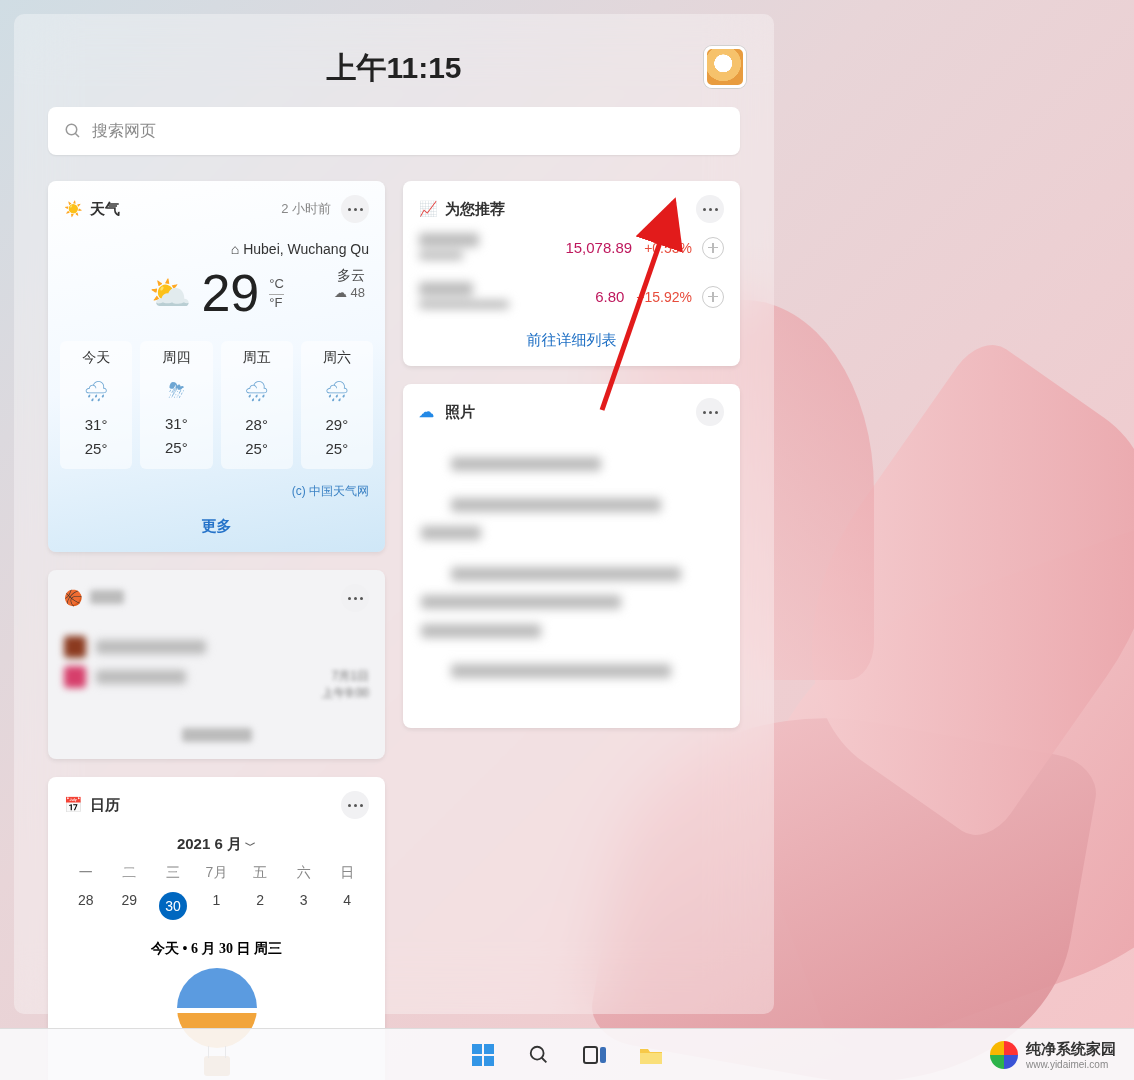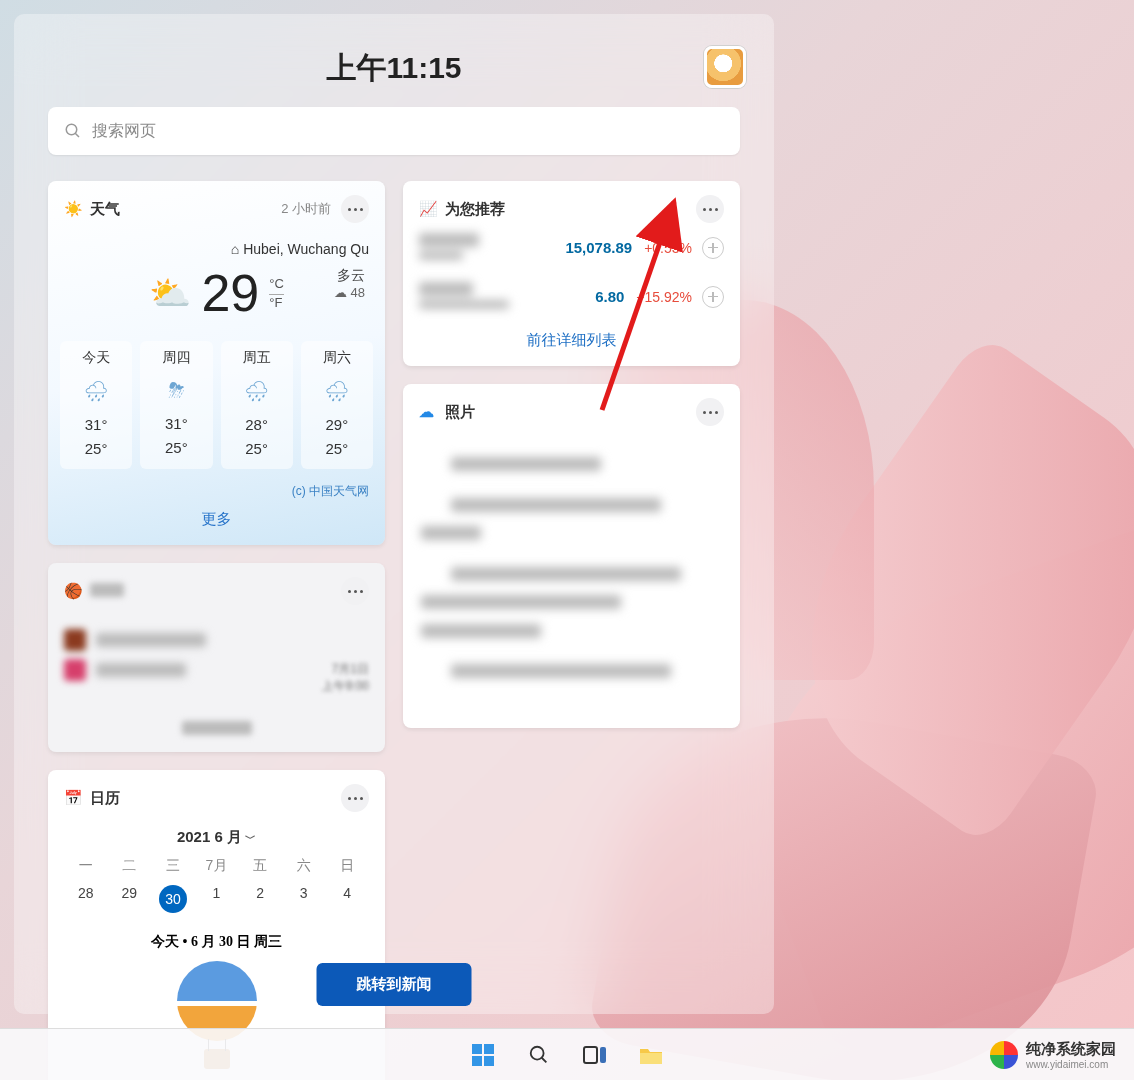--- a/index.html
+++ b/index.html
@@ -52,21 +52,21 @@
 .unit{ font-size:13px; color:#555; line-height:1.2; display:flex; flex-direction:column;}
 .unit span:first-child{ border-bottom:1px solid #aaa; padding-bottom:2px;}
 .cond{ position:absolute; right:4px; top:4px; text-align:right; font-size:14px; color:#444;}
 .cond .h{ font-size:13px; color:#666;}
 .forecast{ display:flex; gap:8px; margin:18px -4px 6px;}
 .fday{ flex:1; text-align:center; background:rgba(255,255,255,.55); border-radius:6px; padding:8px 0; font-size:14px; color:#333;}
 .fday .d{ font-size:14px; margin-bottom:12px;}
 .fday .wi{ font-size:20px; margin:4px 0 10px; color:#6ea6d3;}
 .fday .t{ font-size:15px; line-height:1.6;}
 .src{ text-align:right; font-size:12px; color:#3b82c4; margin-top:14px;}
-.more-link{ text-align:center; font-size:15px; color:#2673c9; margin:10px 0 2px; cursor:pointer;}
+.more-link{ text-align:center; font-size:15px; color:#2673c9; margin:17px 0 2px; cursor:pointer;font-weight:bold;}
 
 
 .nba-card{ background:#f3f3f5; }
 .nba-card .card-head{ color:#999;}
 .nba-body{ filter:blur(3.5px); padding:16px 0;}
 .nba-row{ display:flex; align-items:center; gap:10px; margin:8px 0; font-size:15px; color:#444;}
 .nba-row .chip{ width:22px;height:22px;border-radius:4px;}
 .nba-row:nth-child(1) .chip{background:#8b3a1f;}
 .nba-row:nth-child(2) .chip{background:#d63f6b;}
 .nba-meta{ text-align:right; font-size:12px; color:#666; margin-top:-44px;}
@@ -83,21 +83,21 @@
 .balloon{ width:90px;height:120px; margin:4px auto; position:relative;}
 .balloon .top{width:80px;height:80px;border-radius:50%;background:linear-gradient(180deg,#5b9be0 50%,#fff 50%,#fff 56%,#f2a53c 56%);margin:0 auto;}
 .balloon .bask{width:26px;height:20px;background:#c78b4a;margin:8px auto 0;border-radius:3px;position:relative;}
 .balloon .bask::before,.balloon .bask::after{content:"";position:absolute;top:-10px;width:1px;height:12px;background:#555;}
 .balloon .bask::before{left:4px;} .balloon .bask::after{right:4px;}
 
 
 .stock-row{ display:flex; align-items:center; padding:10px 0; font-size:15px;}
 .stock-row .nm{ filter:blur(4px); color:#555; width:110px;}
 .stock-row .nm small{ display:block; font-size:11px;}
-.stock-row .val{ margin-left:auto; color:#0369a1; font-weight:700;}
+.stock-row .val{ margin-left:auto; color:#be185d; font-weight:400;}
 .stock-row .chg{ color:#e74c3c; margin-left:12px; font-size:14px;}
 .stock-row .add{ width:22px;height:22px;border:1.5px solid #ccc;border-radius:50%;margin-left:10px;position:relative;}
 .stock-row .add::before,.stock-row .add::after{content:"";position:absolute;background:#bbb;}
 .stock-row .add::before{left:5px;right:5px;top:9px;height:1.5px;}
 .stock-row .add::after{top:5px;bottom:5px;left:9px;width:1.5px;}
 .stock-link{ text-align:center; color:#1e6fc4; font-size:15px; padding:10px 0 2px;}
 
 
 .photo-card{ min-height:284px;}
 .photo-body{ filter:blur(4.5px); color:#666; font-size:15px; line-height:1.9; padding:14px 2px;}
@@ -309,21 +309,20 @@
 
   <svg class="arrow" style="left:548px; top:146px;" width="180" height="270">
     <defs>
         <marker id="ah" markerWidth="12" markerHeight="12" refX="9" refY="5" orient="auto">
           <path d="M0,0 L10,5 L0,10 Z" fill="#e21b1b"></path>
         </marker>
       </defs>
     <line x1="40" y1="250" x2="112" y2="42" stroke="#e21b1b" stroke-width="5" marker-end="url(#ah)"></line>
   </svg>
 
-  <div class="news-btn">跳转到新闻</div>
 </div>
 
 <div class="taskbar">
   <div class="tb-icons">
     <div class="tb-ico">
       <svg width="24" height="24">
           <rect x="1" y="1" width="10" height="10" fill="#3395e6"></rect>
           <rect x="13" y="1" width="10" height="10" fill="#3395e6"></rect>
           <rect x="1" y="13" width="10" height="10" fill="#3395e6"></rect>
           <rect x="13" y="13" width="10" height="10" fill="#3395e6"></rect>

